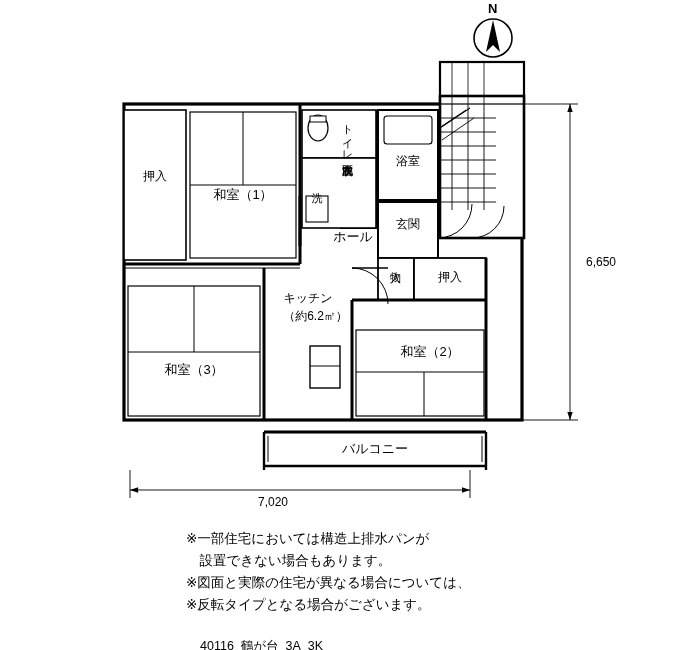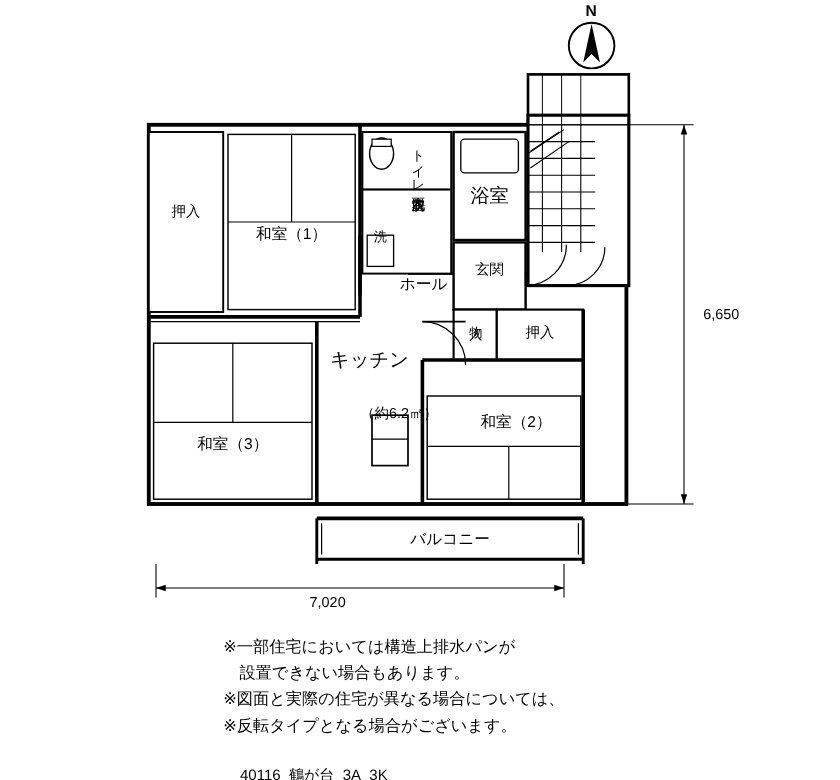--- a/index.html
+++ b/index.html
@@ -136,34 +136,34 @@
 <div class="lbl c" style="left:124px;top:170px;width:62px;">押入</div>
 
 <div class="lbl c" style="left:190px;top:188px;width:106px;font-size:13px;">和室（1）</div>
 
 <div class="lbl vert" style="left:341px;top:117px;font-size:11px;">トイレ</div>
 
 <div class="lbl vert" style="left:341px;top:156px;font-size:11px;">洗面脱衣室</div>
 
 <div class="lbl c" style="left:308px;top:192px;width:18px;font-size:11px;">洗</div>
 
-<div class="lbl c" style="left:380px;top:155px;width:56px;font-size:16px;">浴室</div>
+<div class="lbl c" style="left:380px;top:155px;width:56px;font-size:12px;">浴室</div>
 
 <div class="lbl c" style="left:322px;top:230px;width:62px;font-size:13px;">ホール</div>
 
 <div class="lbl c" style="left:380px;top:218px;width:56px;font-size:12px;">玄関</div>
 
 <div class="lbl vert" style="left:389px;top:263px;font-size:11px;">物入</div>
 
 <div class="lbl c" style="left:418px;top:271px;width:64px;font-size:12px;">押入</div>
 
 <div class="lbl c" style="left:128px;top:323px;width:132px;font-size:13px;margin-top:40px;">和室（3）</div>
 
-<div class="lbl c" style="left:268px;top:292px;width:80px;font-size:16px;">キッチン</div>
-<div class="lbl c" style="left:281px;top:310px;width:103px;font-size:12px;margin-top:28px;">（約6.2㎡）</div>
+<div class="lbl c" style="left:268px;top:292px;width:80px;font-size:12px;">キッチン</div>
+<div class="lbl c" style="left:264px;top:310px;width:103px;font-size:12px;">（約6.2㎡）</div>
 
 <div class="lbl c" style="left:356px;top:345px;width:148px;font-size:13px;">和室（2）</div>
 
 <div class="lbl c" style="left:300px;top:442px;width:150px;font-size:13px;">バルコニー</div>
 
 <div class="dim" style="left:258px;top:495px;">7,020</div>
 
 <div class="dim" style="left:586px;top:255px;">6,650</div>
 
 <div class="lbl" style="left:488px;top:2px;font-size:13px;font-weight:bold;">N</div>

